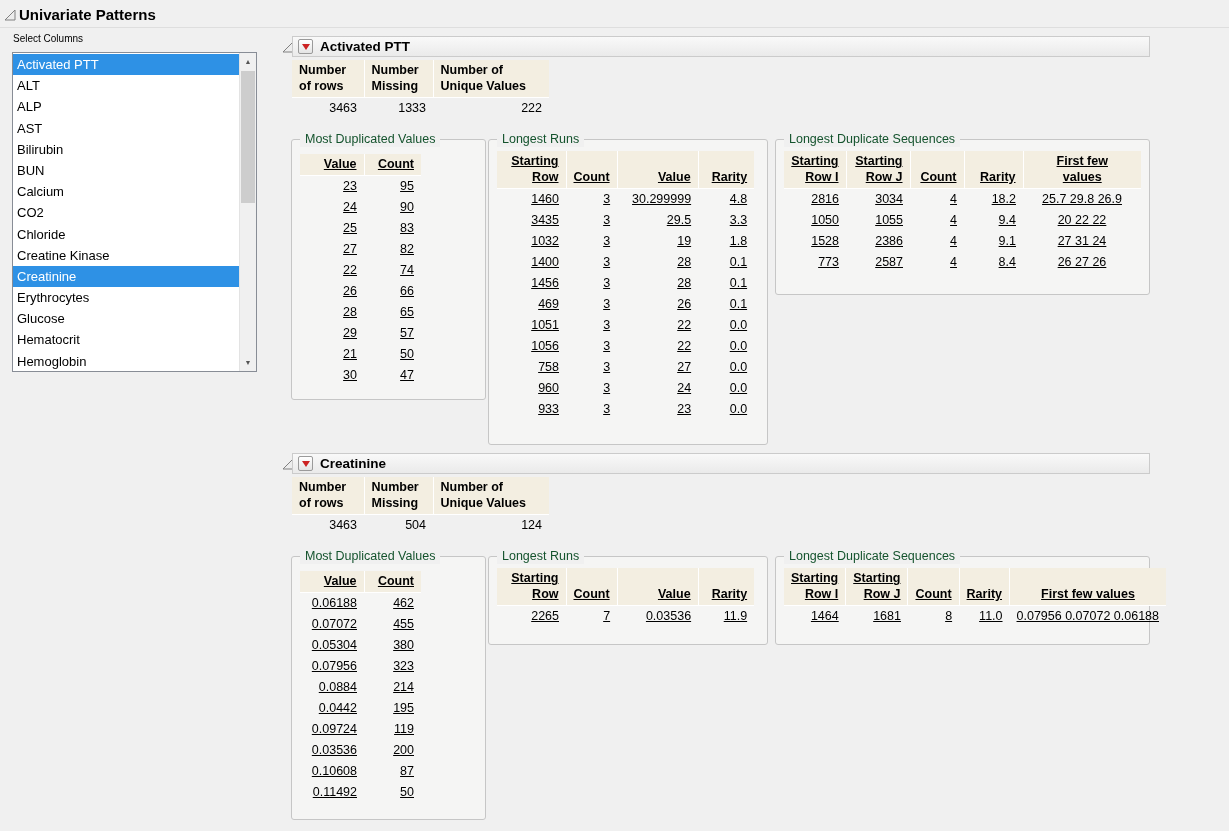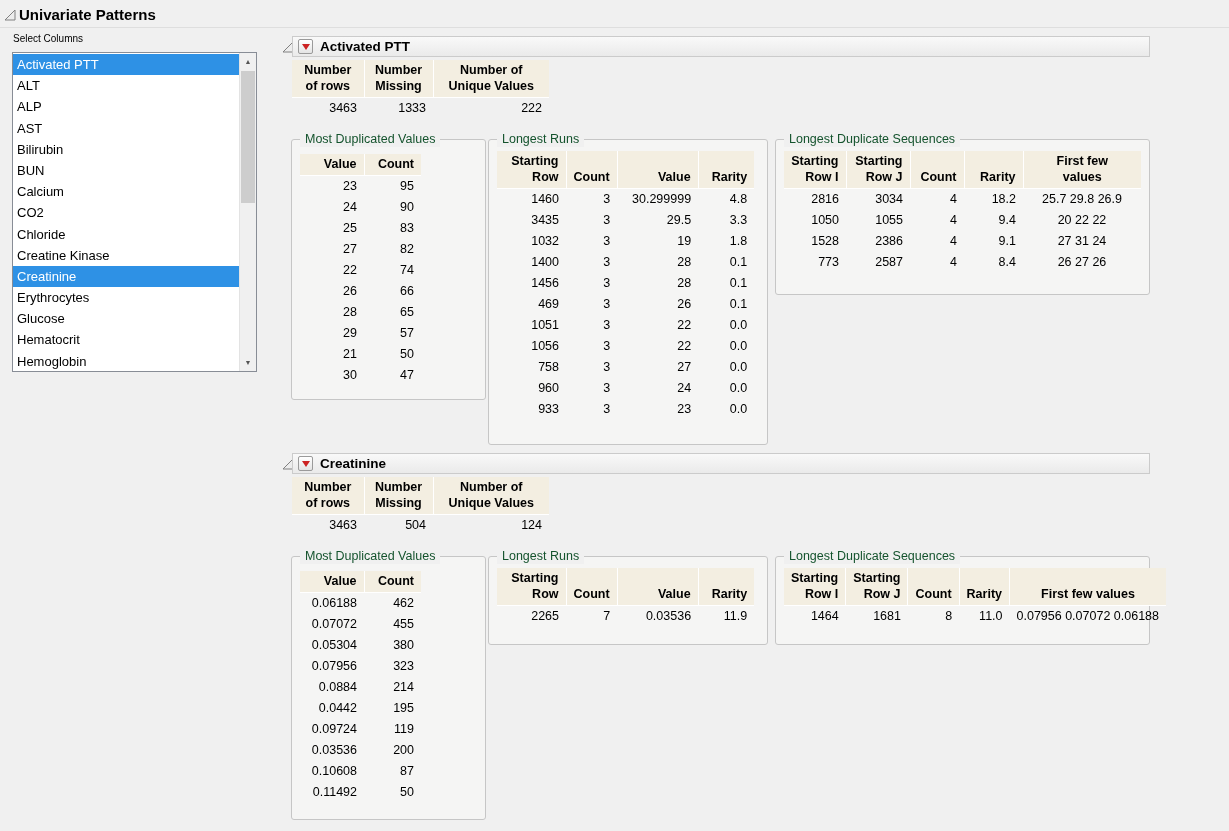--- a/index.html
+++ b/index.html
@@ -65,35 +65,35 @@
     padding:2px 7px 3px 7px; line-height:16px;
     white-space:pre-line;
     border-right:1px solid #FFFFFF;
     border-bottom:1px solid #FFFFFF;
   }
   .jmp-table th:last-child { border-right:none;margin-left:8px; }
   .jmp-table td {
     text-align:right; padding:2px 7px; line-height:17px; white-space:nowrap; font-size:12.5px;
   }
   .summary-table { position:absolute; left:11px; top:24px; }
-  .summary-table th { text-align:center; }
+  .summary-table th { text-align:left; }
   .lds th:last-child, .lds td:last-child { text-align:center; }
 
   
   .panel {
     position:absolute;
     border:1px solid #C6C6C6; border-radius:3px;
     background:#F5F5F4;
   }
   .panel-legend {
     position:absolute; top:-8px; left:8px;
     background:#F0F0F0; padding:0 5px;
     font-size:12.5px; line-height:15px; color:#14532d; white-space:nowrap;
   }
-  .panel .jmp-table { margin:11px 0 0 8px; }
+  .panel .jmp-table { margin:11px 0 0 8px;text-decoration:underline; }
   .panel .jmp-table.mdv { margin-top:14px; }
 </style>
 </head>
 <body>
 
 <div class="title-bar">
   <div class="title-row">
     <span class="disclosure">
       <svg width="12" height="12" viewBox="0 0 12 12">
           <path d="M1 11 L11 11 L11 1 Z" fill="#EDEDED" stroke="#808080" stroke-width="1"></path>

